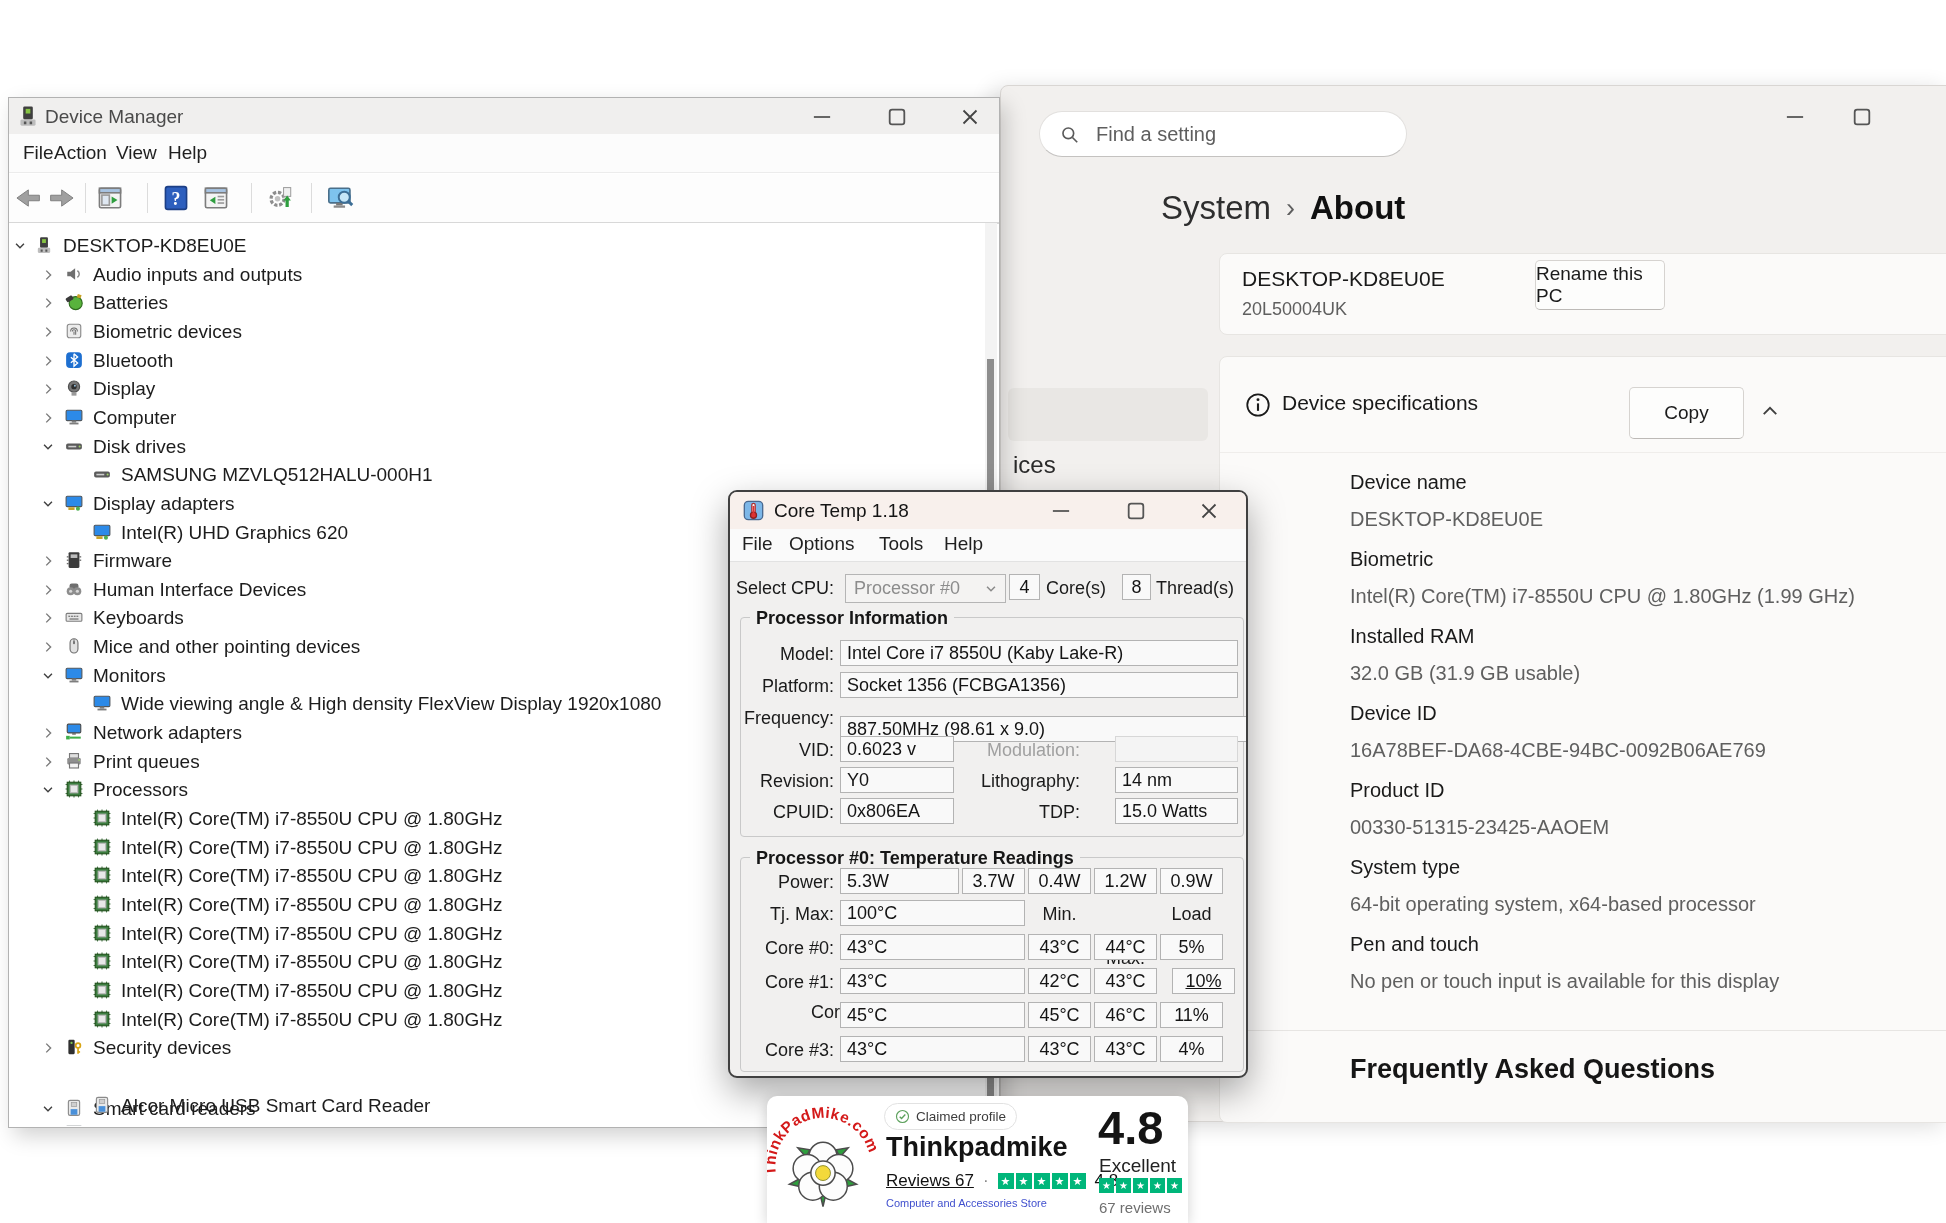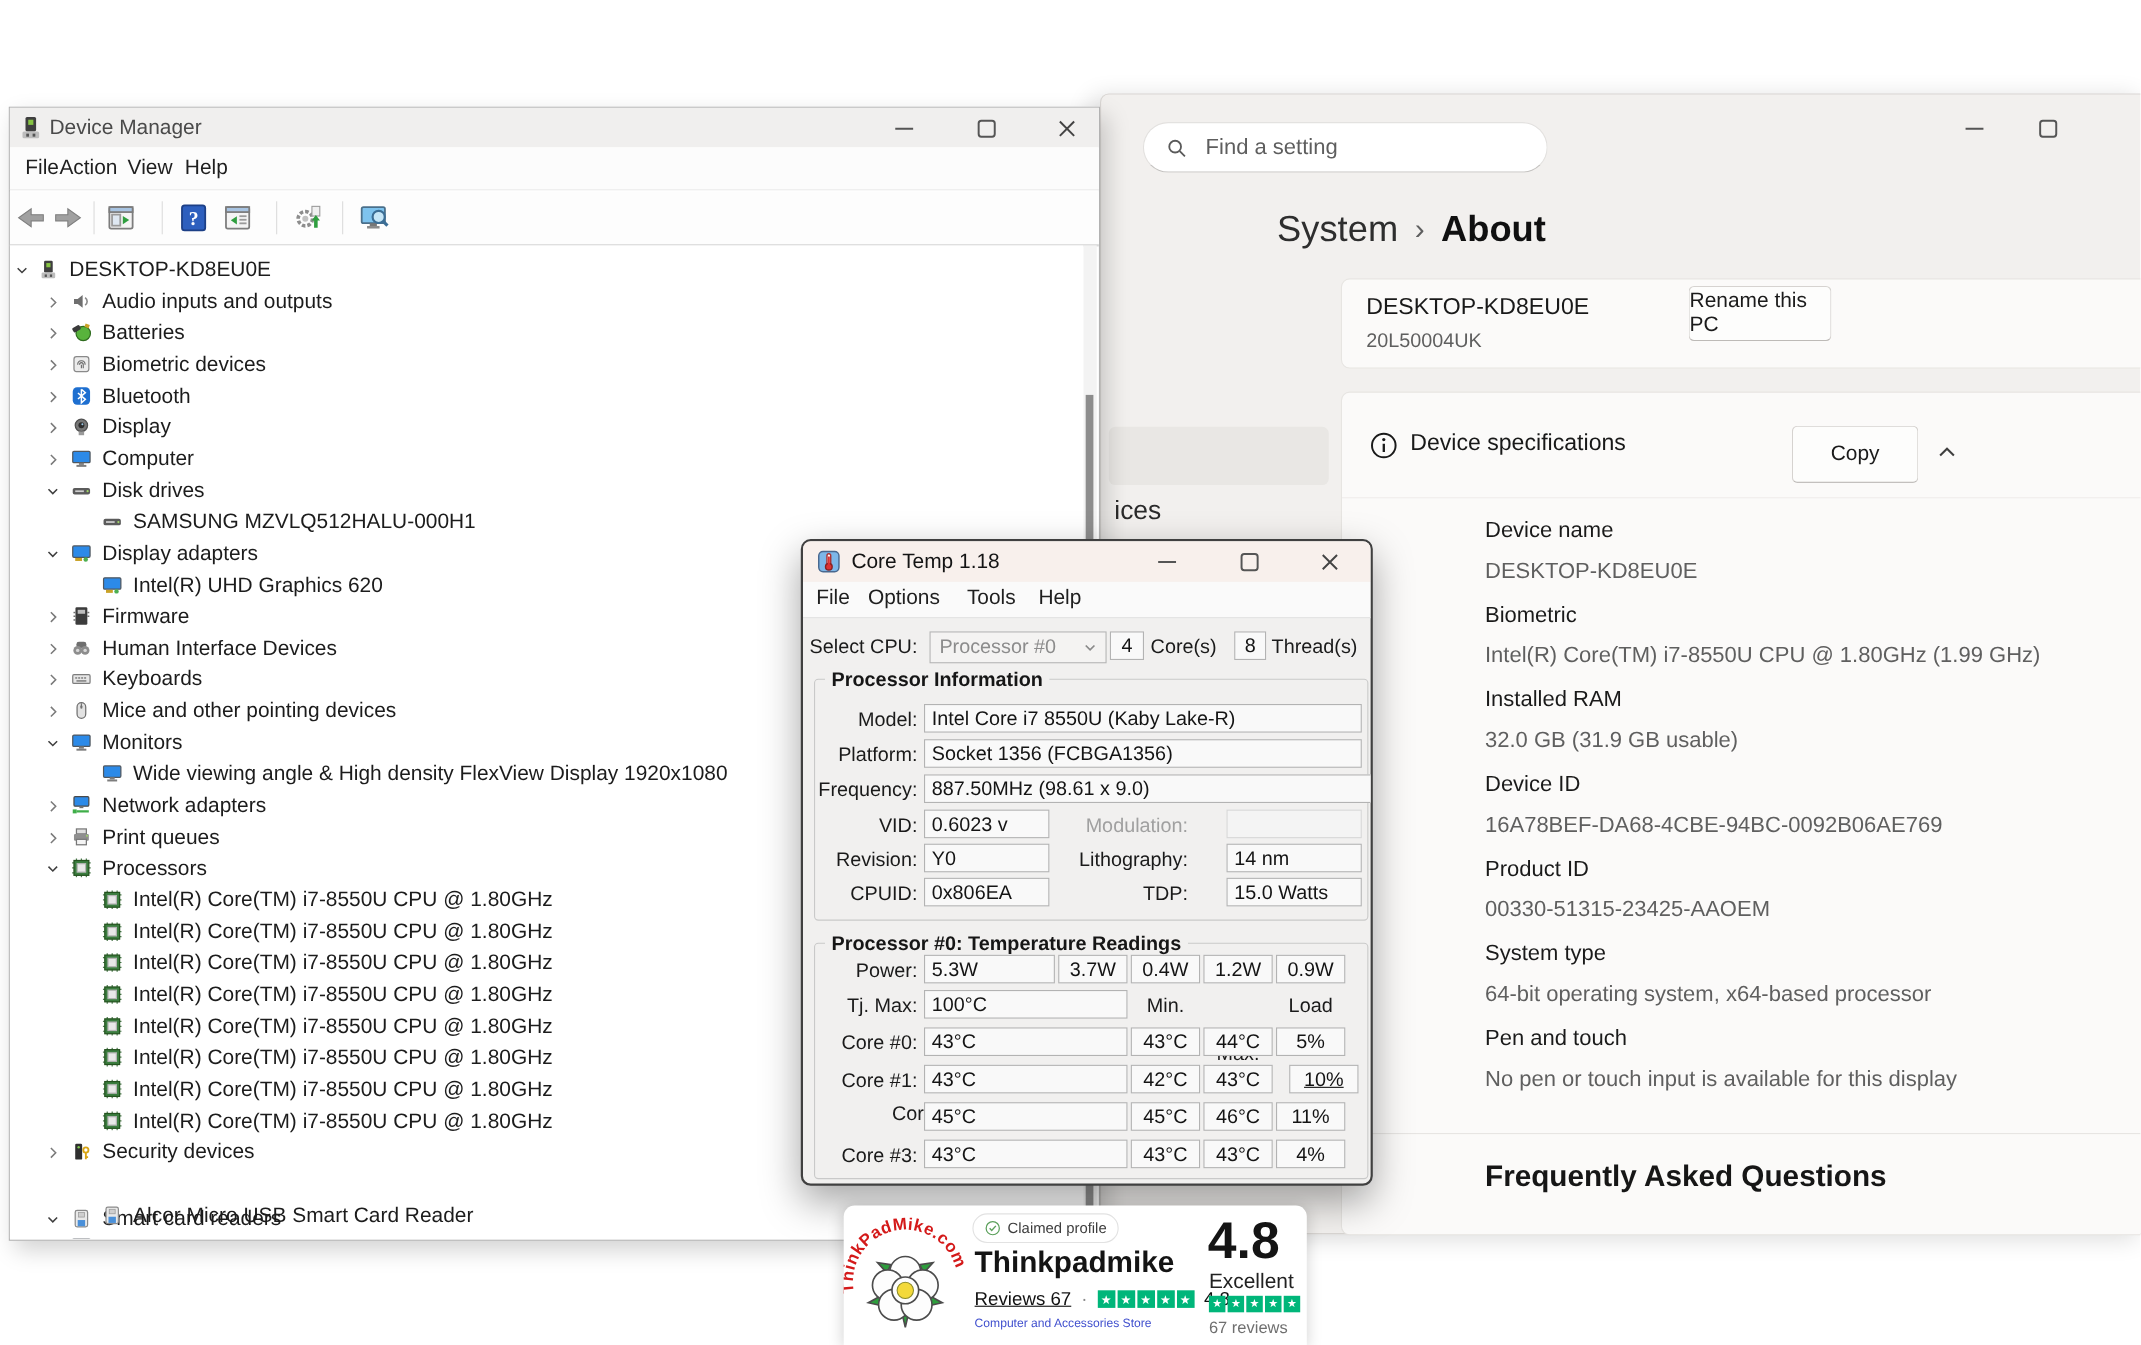--- a/index.html
+++ b/index.html
@@ -829,21 +829,21 @@
     <div class="ct-box center" style="left:392px;top:82px;width:29px;">8</div>
     <div class="ct-lab" style="left:426px;top:86px;text-align:left;">Thread(s)</div>
 
     <div class="ct-group" style="top:125px;height:218px;"></div>
     <div class="ct-legend" style="left:20px;top:116px;">Processor Information</div>
     <div class="ct-lab" style="left:0;top:152px;width:104px;">Model:</div>
     <div class="ct-box" style="left:110px;top:148px;width:398px;">Intel Core i7 8550U (Kaby Lake-R)</div>
     <div class="ct-lab" style="left:0;top:184px;width:104px;">Platform:</div>
     <div class="ct-box" style="left:110px;top:180px;width:398px;">Socket 1356 (FCBGA1356)</div>
     <div class="ct-lab" style="left:0;top:216px;width:104px;">Frequency:</div>
-    <div class="ct-box" style="left:110px;top:212px;width:414px;">887.50MHz (98.61 x 9.0)</div>
+    <div class="ct-box" style="left:110px;top:224px;width:414px;">887.50MHz (98.61 x 9.0)</div>
     <div class="ct-lab" style="left:0;top:248px;width:104px;">VID:</div>
     <div class="ct-box" style="left:110px;top:244px;width:114px;">0.6023 v</div>
     <div class="ct-lab" style="left:230px;top:248px;width:120px;color:#a0a0a0;">Modulation:</div>
     <div class="ct-box dis" style="left:385px;top:244px;width:123px;"></div>
     <div class="ct-lab" style="left:0;top:279px;width:104px;">Revision:</div>
     <div class="ct-box" style="left:110px;top:275px;width:114px;">Y0</div>
     <div class="ct-lab" style="left:230px;top:279px;width:120px;">Lithography:</div>
     <div class="ct-box" style="left:385px;top:275px;width:123px;">14 nm</div>
     <div class="ct-lab" style="left:0;top:310px;width:104px;">CPUID:</div>
     <div class="ct-box" style="left:110px;top:306px;width:114px;">0x806EA</div>

